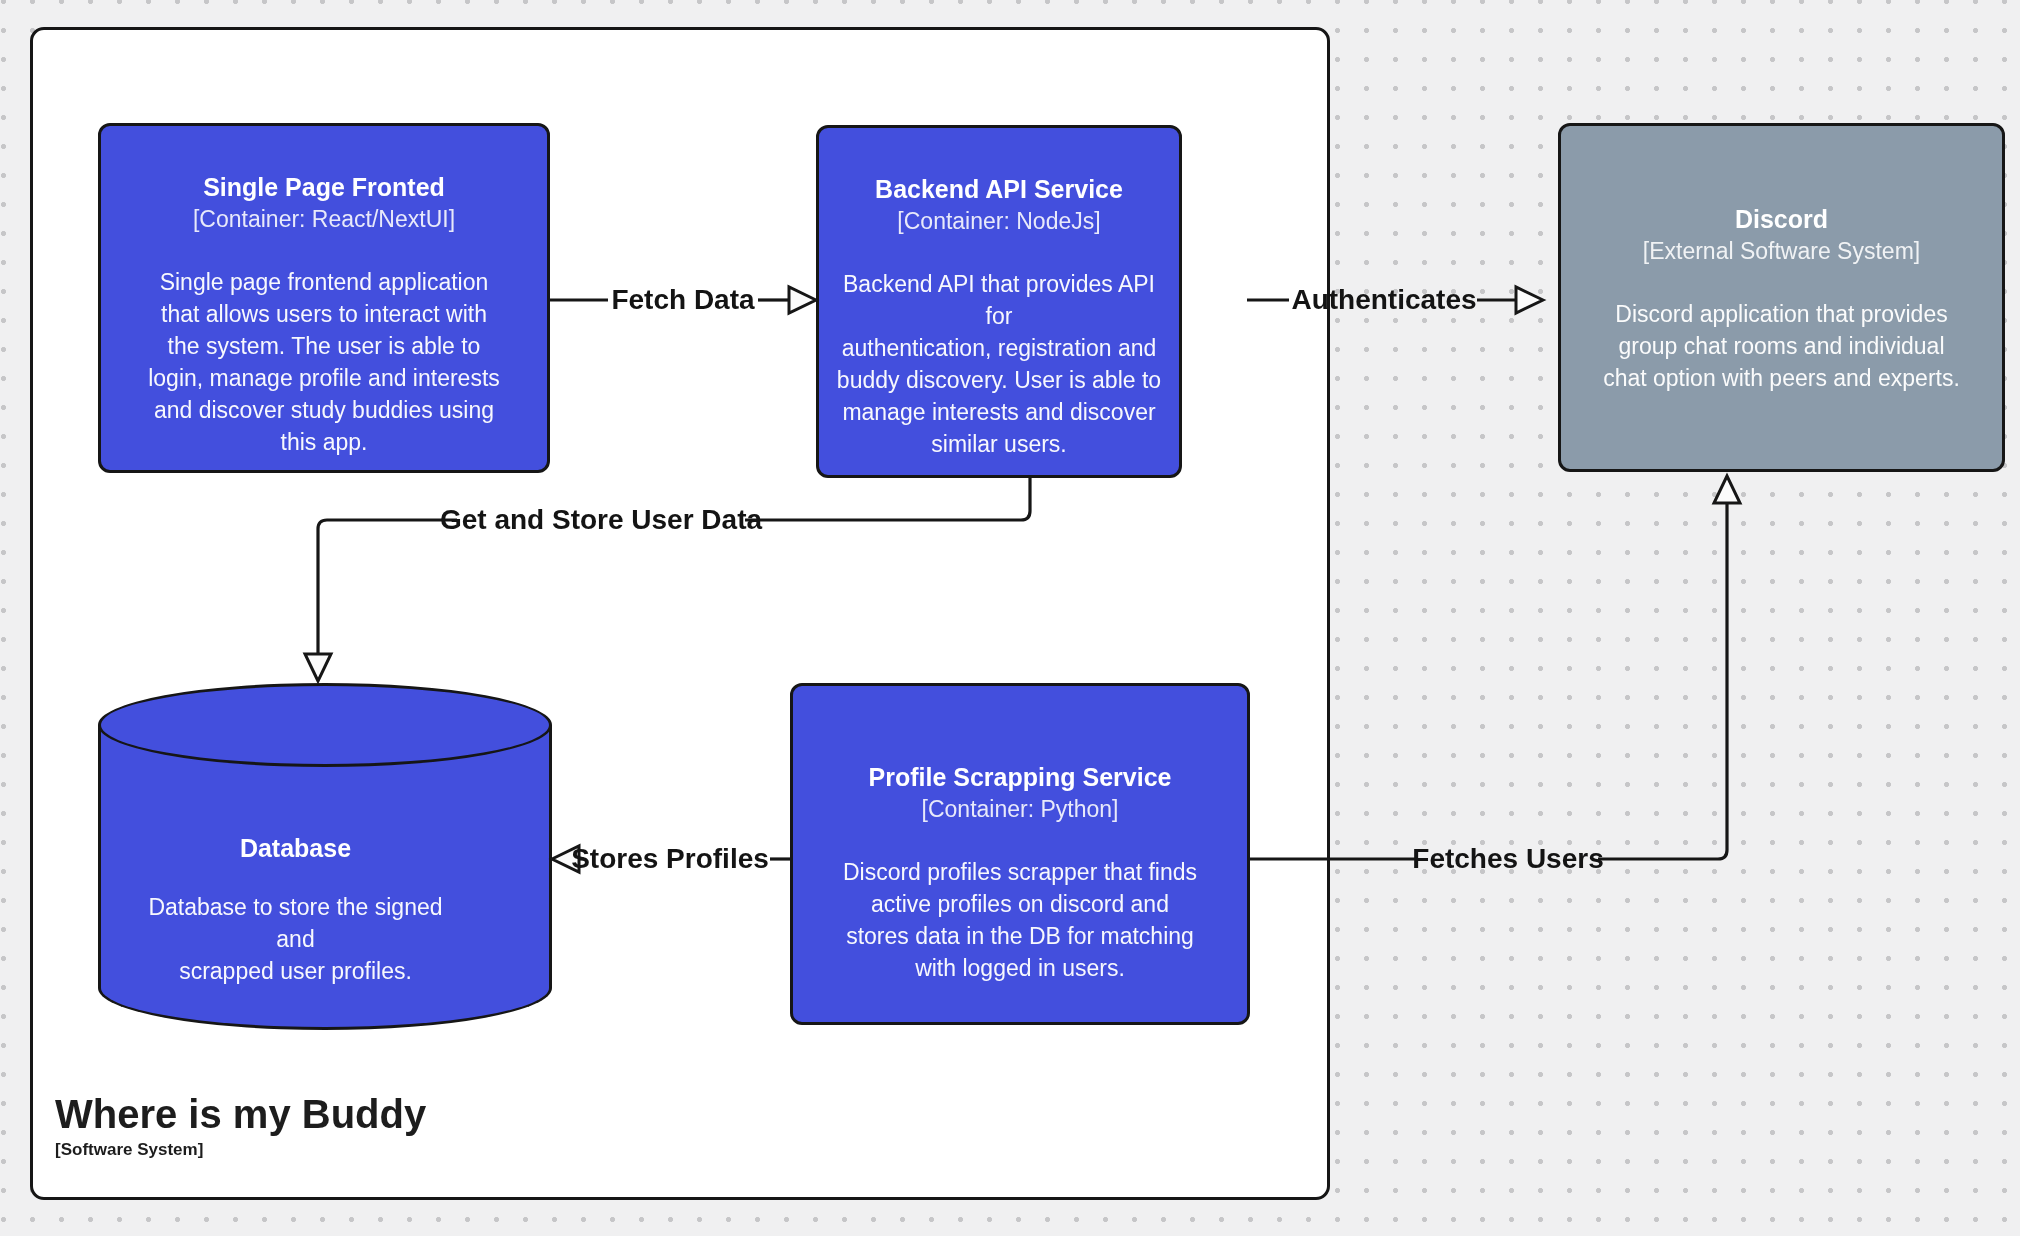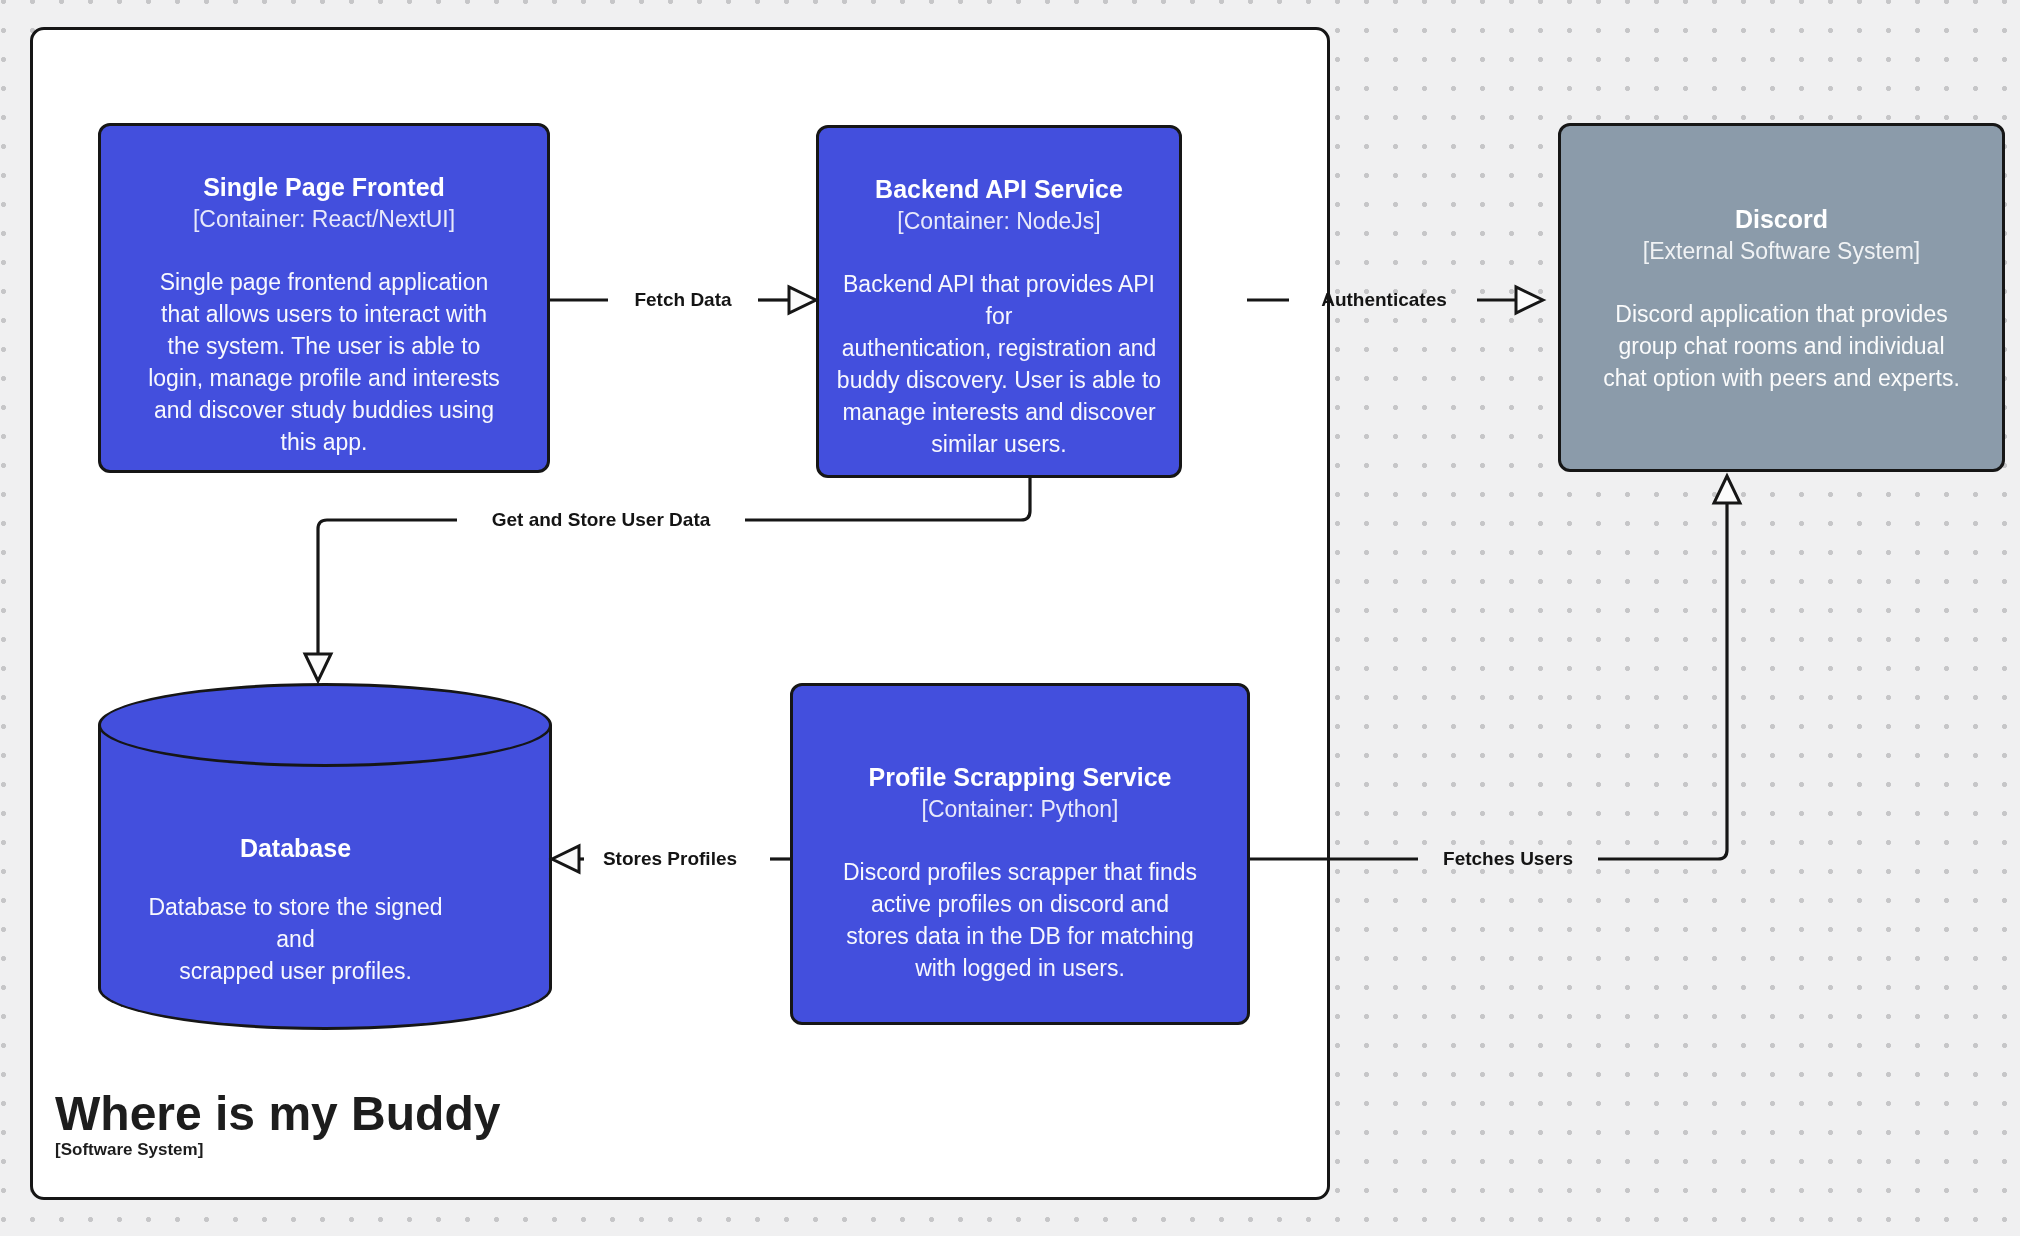--- a/index.html
+++ b/index.html
@@ -23,21 +23,21 @@
     border: 3px solid var(--line, #161616);
     border-radius: 14px;
     box-sizing: border-box;
     z-index: 1;
   }
   .boundary-label {
     position: absolute;
     left: 22px; top: 1061px; 
   }
   .boundary-title {
-    font-size: 48px;
+    font-size: 40px;
     line-height: 46px;
     font-weight: 700;
     color: #1d1d1d;
     white-space: nowrap;
   }
   .boundary-subtitle {
     font-size: 17px;
     line-height: 26px;
     font-weight: 700;
     color: #1d1d1d;
@@ -121,21 +121,21 @@
   }
   .rel-head {
     stroke: var(--line, #161616);
     stroke-width: 3;
     fill: var(--arrowhead-fill, #FBFBFB);
     stroke-linejoin: miter;
   }
   .rel-label {
     position: absolute;
     transform: translate(-50%, -50%);
-    font-size: 19px;
+    font-size: 28px;
     font-weight: 700;
     color: var(--label-text, #141414);
     white-space: nowrap;
     z-index: 4;
   }
   #label-fetch-data     { left: 683px;  top: 300px; }
   #label-authenticates  { left: 1384px; top: 300px; }
   #label-get-store      { left: 601px;  top: 520px; }
   #label-stores-profiles{ left: 670px;  top: 859px; }
   #label-fetches-users  { left: 1508px; top: 859px; }

